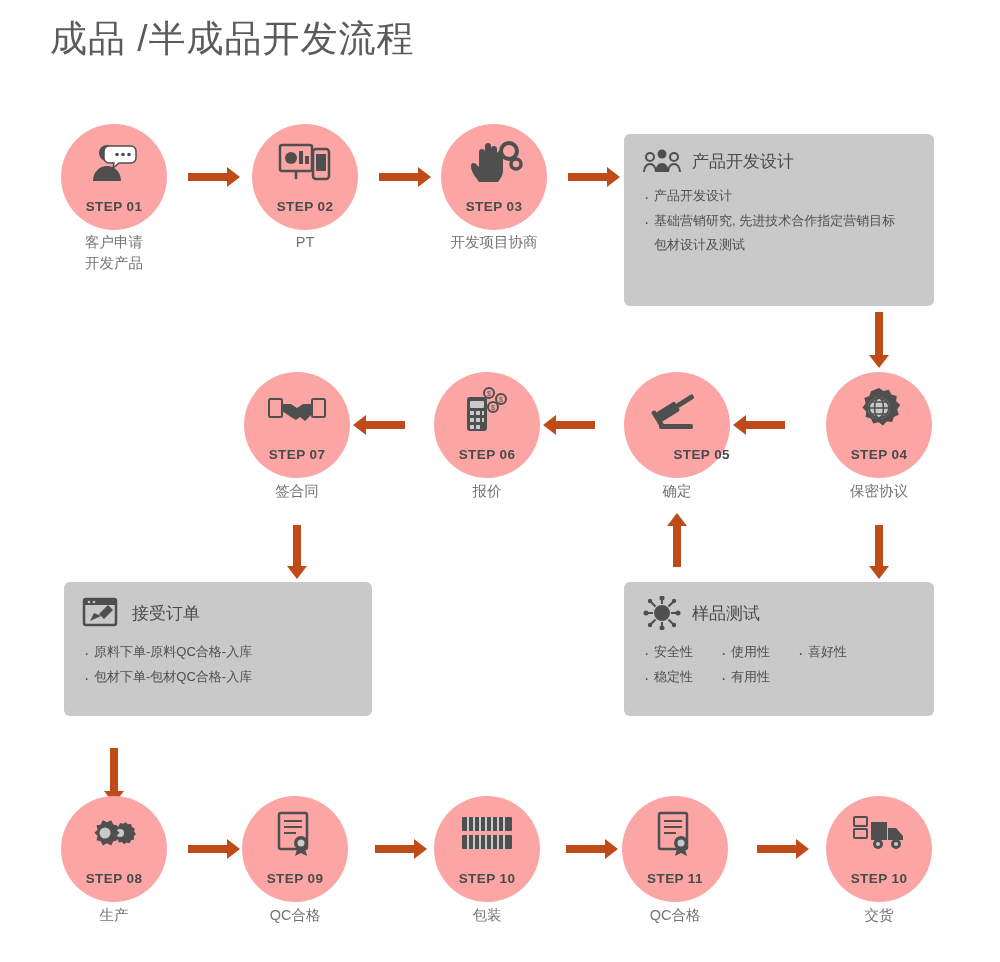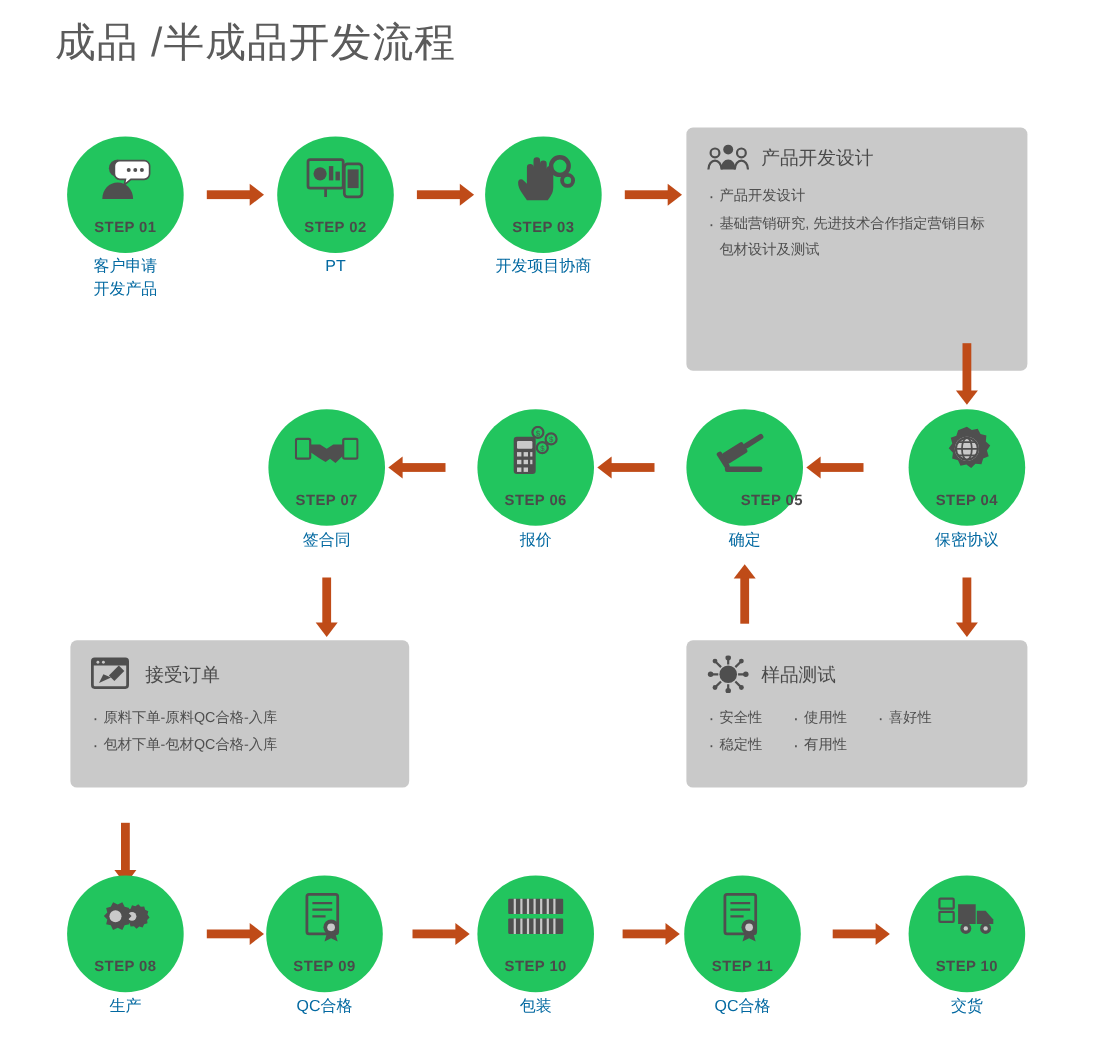--- a/index.html
+++ b/index.html
@@ -27,21 +27,21 @@
     white-space: nowrap;
     margin-left: 32px;
   }
 
   
   .node {
     position: absolute;
     width: 106px;
     height: 106px;
     border-radius: 50%;
-    background: #22c55e;
+    background: #fca5a5;
     display: flex;
     flex-direction: column;
     align-items: center;
     justify-content: flex-end;
     padding-bottom: 16px;
   }
   .node .glyph {
     position: absolute;
     top: 14px;
     left: 0;
@@ -56,21 +56,21 @@
     font-weight: bold;
     color: #4a4a4a;
     letter-spacing: 0.4px;
     white-space: nowrap;
   }
   .caption {
     position: absolute;
     width: 180px;
     text-align: center;
     font-size: 14.5px;
-    color: #0369a1;
+    color: #737373;
     line-height: 1.45;
     white-space: pre-line;
   }
 
   
   .arrow-h, .arrow-v {
     position: absolute;
   }
   .arrow-h {
     height: 8px;
@@ -200,21 +200,21 @@
         <circle cx="44" cy="11" r="8" fill="none" stroke="#4f4f4f" stroke-width="4"></circle>
         <circle cx="51" cy="24" r="5" fill="none" stroke="#4f4f4f" stroke-width="3.5"></circle>
       </svg>
     </span>
     <span class="step-label">STEP 03</span>
   </div>
   <div class="caption" style="left:404px; top:232px;">开发项目协商</div>
 
   <div class="arrow-h" style="left:568px; top:173px; width:40px;"></div>
 
-  <div class="panel" style="left:624px; top:116px; width:310px; height:221px;">
+  <div class="panel" style="left:624px; top:134px; width:310px; height:172px;">
     <div class="panel-head">
       <span>
         <svg width="40" height="26" viewBox="0 0 40 26">
           <circle cx="8" cy="9" r="4" fill="none" stroke="#4f4f4f" stroke-width="2"></circle>
           <path d="M2 24c0-5 3-8 6-8s6 3 6 8" fill="none" stroke="#4f4f4f" stroke-width="2"></path>
           <circle cx="20" cy="6" r="4.5" class="ico"></circle>
           <path d="M13.5 24c0-6 3-9 6.5-9s6.5 3 6.5 9z" class="ico"></path>
           <circle cx="32" cy="9" r="4" fill="none" stroke="#4f4f4f" stroke-width="2"></circle>
           <path d="M26 24c0-5 3-8 6-8s6 3 6 8" fill="none" stroke="#4f4f4f" stroke-width="2"></path>
         </svg>

